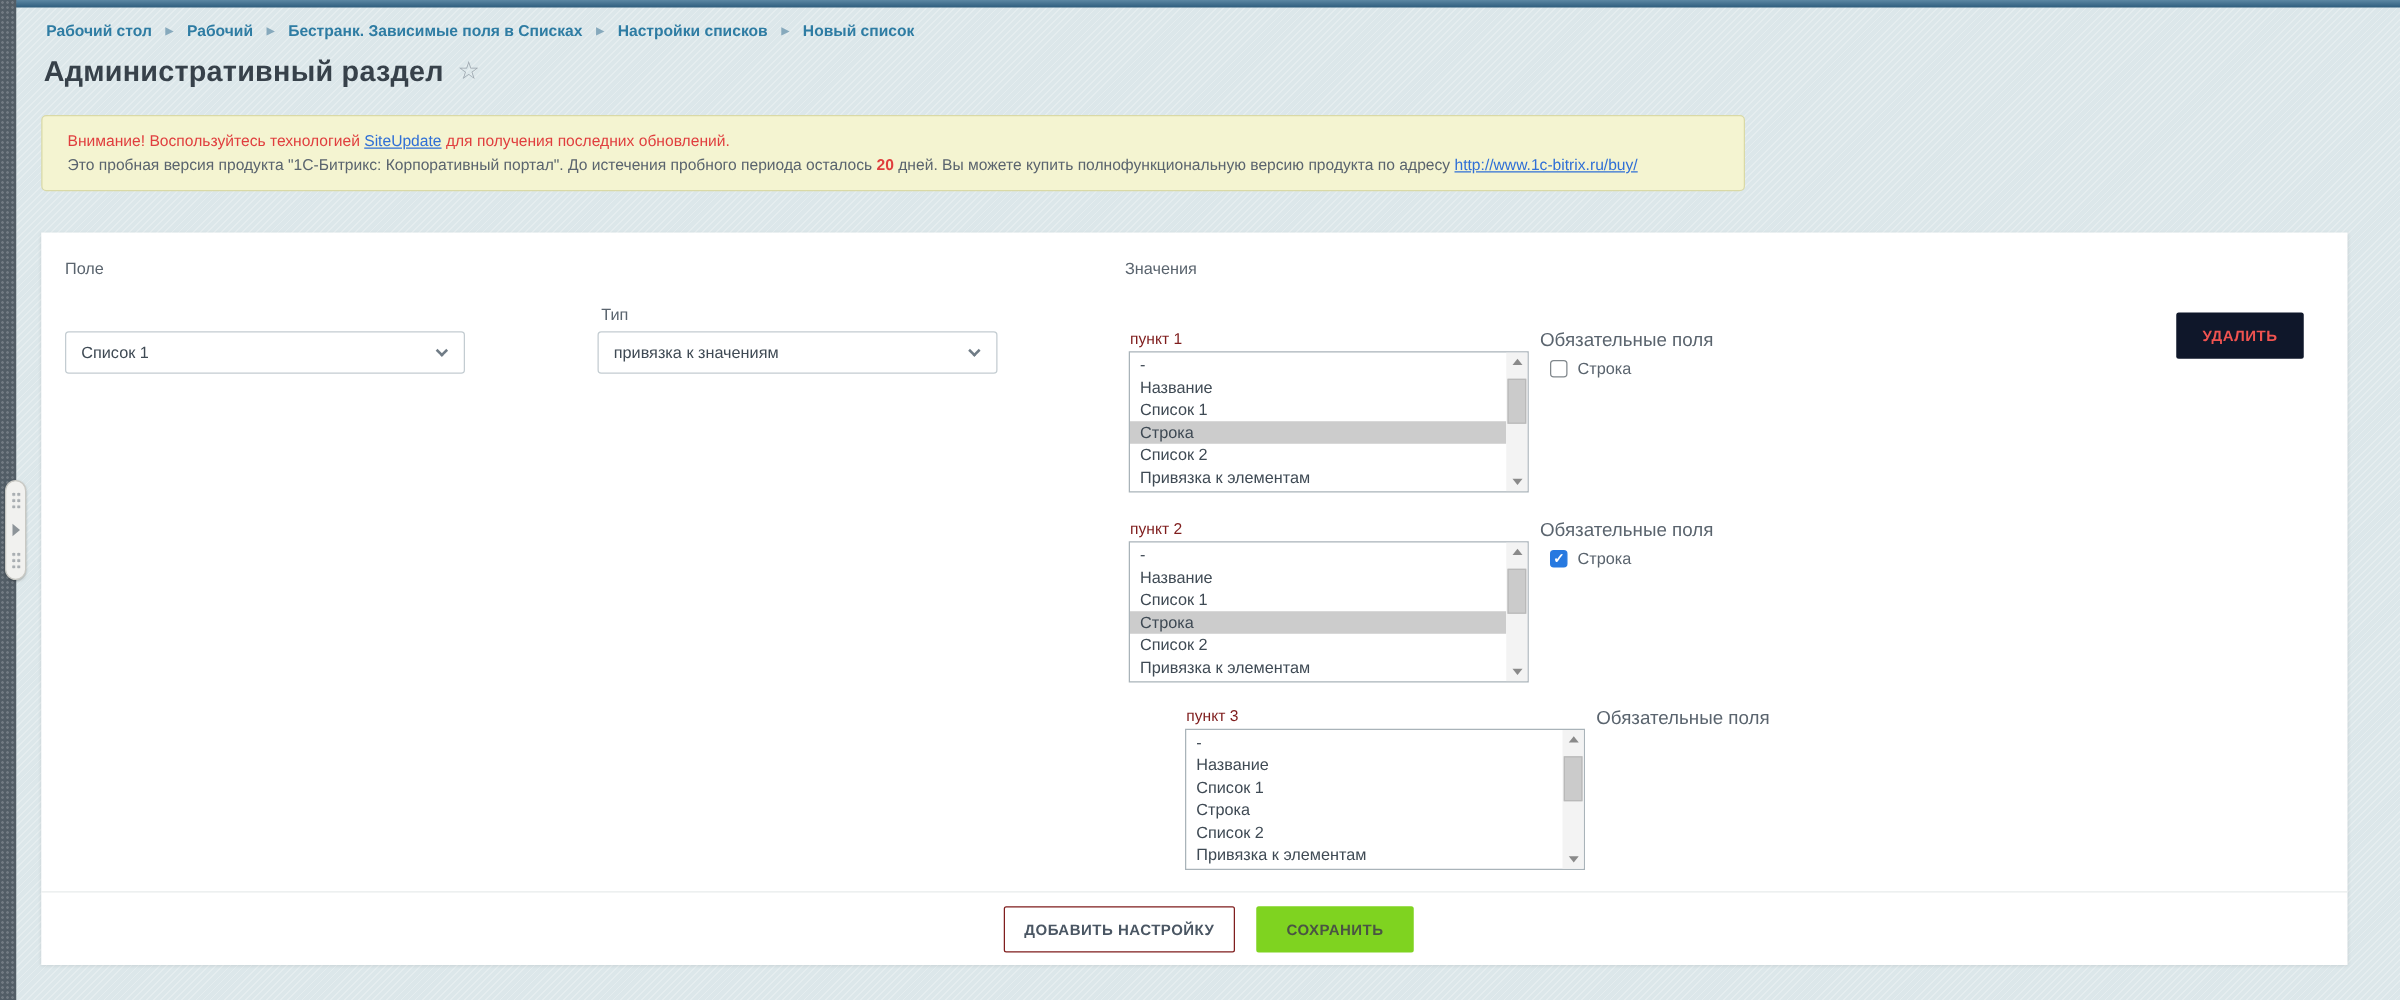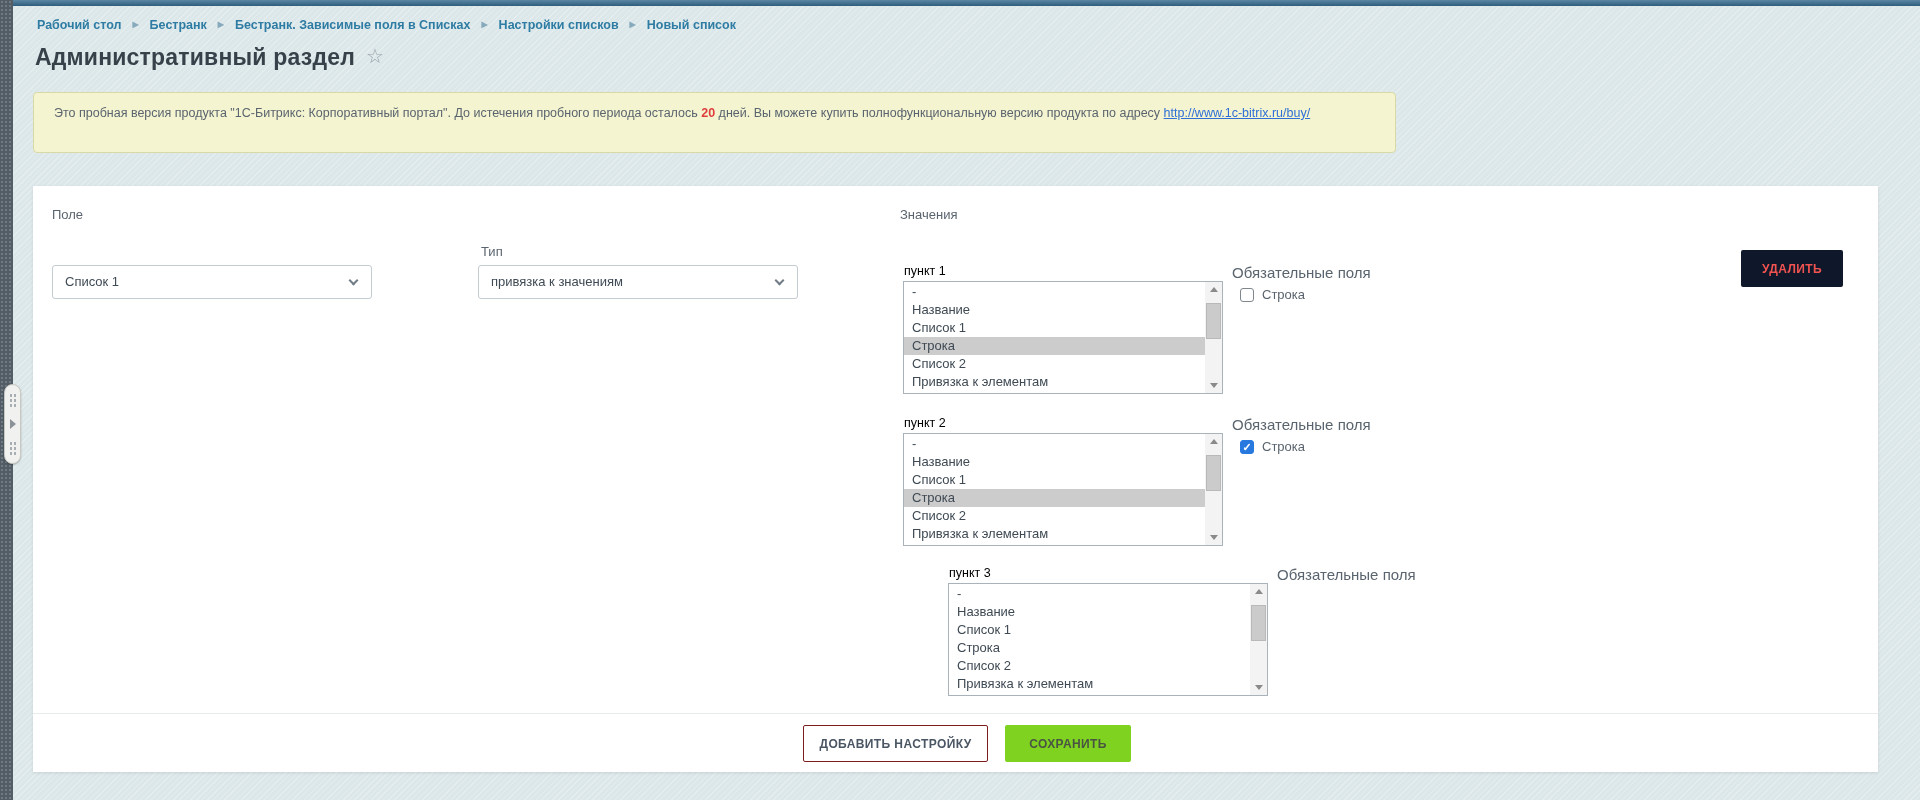--- a/index.html
+++ b/index.html
@@ -60,21 +60,21 @@
     border:1px solid #c3ccd1; border-radius:3px; font-size:13px; color:#3f4a54;
     line-height:32px; padding:0 30px 0 12px; cursor:pointer; }
   .sel-field { left:52px; } .sel-type { left:478px; }
   .sel-box .chev { position:absolute; right:14px; top:11px; width:7px; height:7px;
     border-right:2px solid #707c86; border-bottom:2px solid #707c86;
     transform:rotate(45deg); }
 
   
   .groups { position:absolute; left:0; top:0; width:1920px; height:800px; pointer-events:none; }
   .group { position:absolute; left:903px; width:600px; height:132px; pointer-events:auto; }
-  .group-label { position:absolute; left:1px; top:0; font-size:12.5px; color:#000000; }
+  .group-label { position:absolute; left:1px; top:0; font-size:12.5px; color:#7f1d1d; }
   .listbox { position:absolute; left:0; top:17px; width:320px; height:113px;
     background:#fff; border:1px solid #a9b3b9; overflow:hidden; cursor:default; }
   .opts { position:absolute; left:0; top:1px; width:301px; }
   .opt { height:18px; line-height:18px; padding-left:8px; font-size:13px; color:#3f4a54;
     white-space:nowrap; cursor:pointer; }
   .opt.sel { background:#cccccc; }
   .sbar { position:absolute; right:0; top:0; width:17px; height:111px; background:#f3f3f3; }
   .sb-btn { position:absolute; left:0; width:17px; height:16px; cursor:pointer; }
   .sb-btn.up { top:0; } .sb-btn.down { bottom:0; }
   .sb-btn i { position:absolute; left:4.5px; width:0; height:0; display:block; }
@@ -110,32 +110,35 @@
 <div class="leftbar"></div>
 <div class="side-toggle">
   <span class="drag-dots"></span>
   <span class="side-arrow"></span>
   <span class="drag-dots"></span>
 </div>
 
 <div class="breadcrumb">
     <a class="crumb">Рабочий стол</a>
     <span class="crumb-sep">▶</span>
-    <a class="crumb">Бестранк</a>
+    <a class="crumb">Рабочий</a>
     <span class="crumb-sep">▶</span>
     <a class="crumb">Бестранк. Зависимые поля в Списках</a>
     <span class="crumb-sep">▶</span>
     <a class="crumb">Настройки списков</a>
     <span class="crumb-sep">▶</span>
     <a class="crumb">Новый список</a>
   </div>
 
 <div class="title"><span>Административный раздел</span><span class="fav-star">☆</span></div>
 
 <div class="notice">
+  <div>
+    <span class="red">Внимание! Воспользуйтесь технологией </span><a>SiteUpdate</a><span class="red"> для получения последних обновлений.</span>
+  </div>
   <div>
     <span class="gray">Это пробная версия продукта "1С-Битрикс: Корпоративный портал". До истечения пробного периода осталось </span><span class="days">20</span><span class="gray"> дней. Вы можете купить полнофункциональную версию продукта по адресу </span><a>http://www.1c-bitrix.ru/buy/</a>
   </div>
 </div>
 
 <div class="panel"></div>
 
 <div class="col-label lbl-field">Поле</div>
 <div class="col-label lbl-type">Тип</div>
 <div class="col-label lbl-values">Значения</div>

